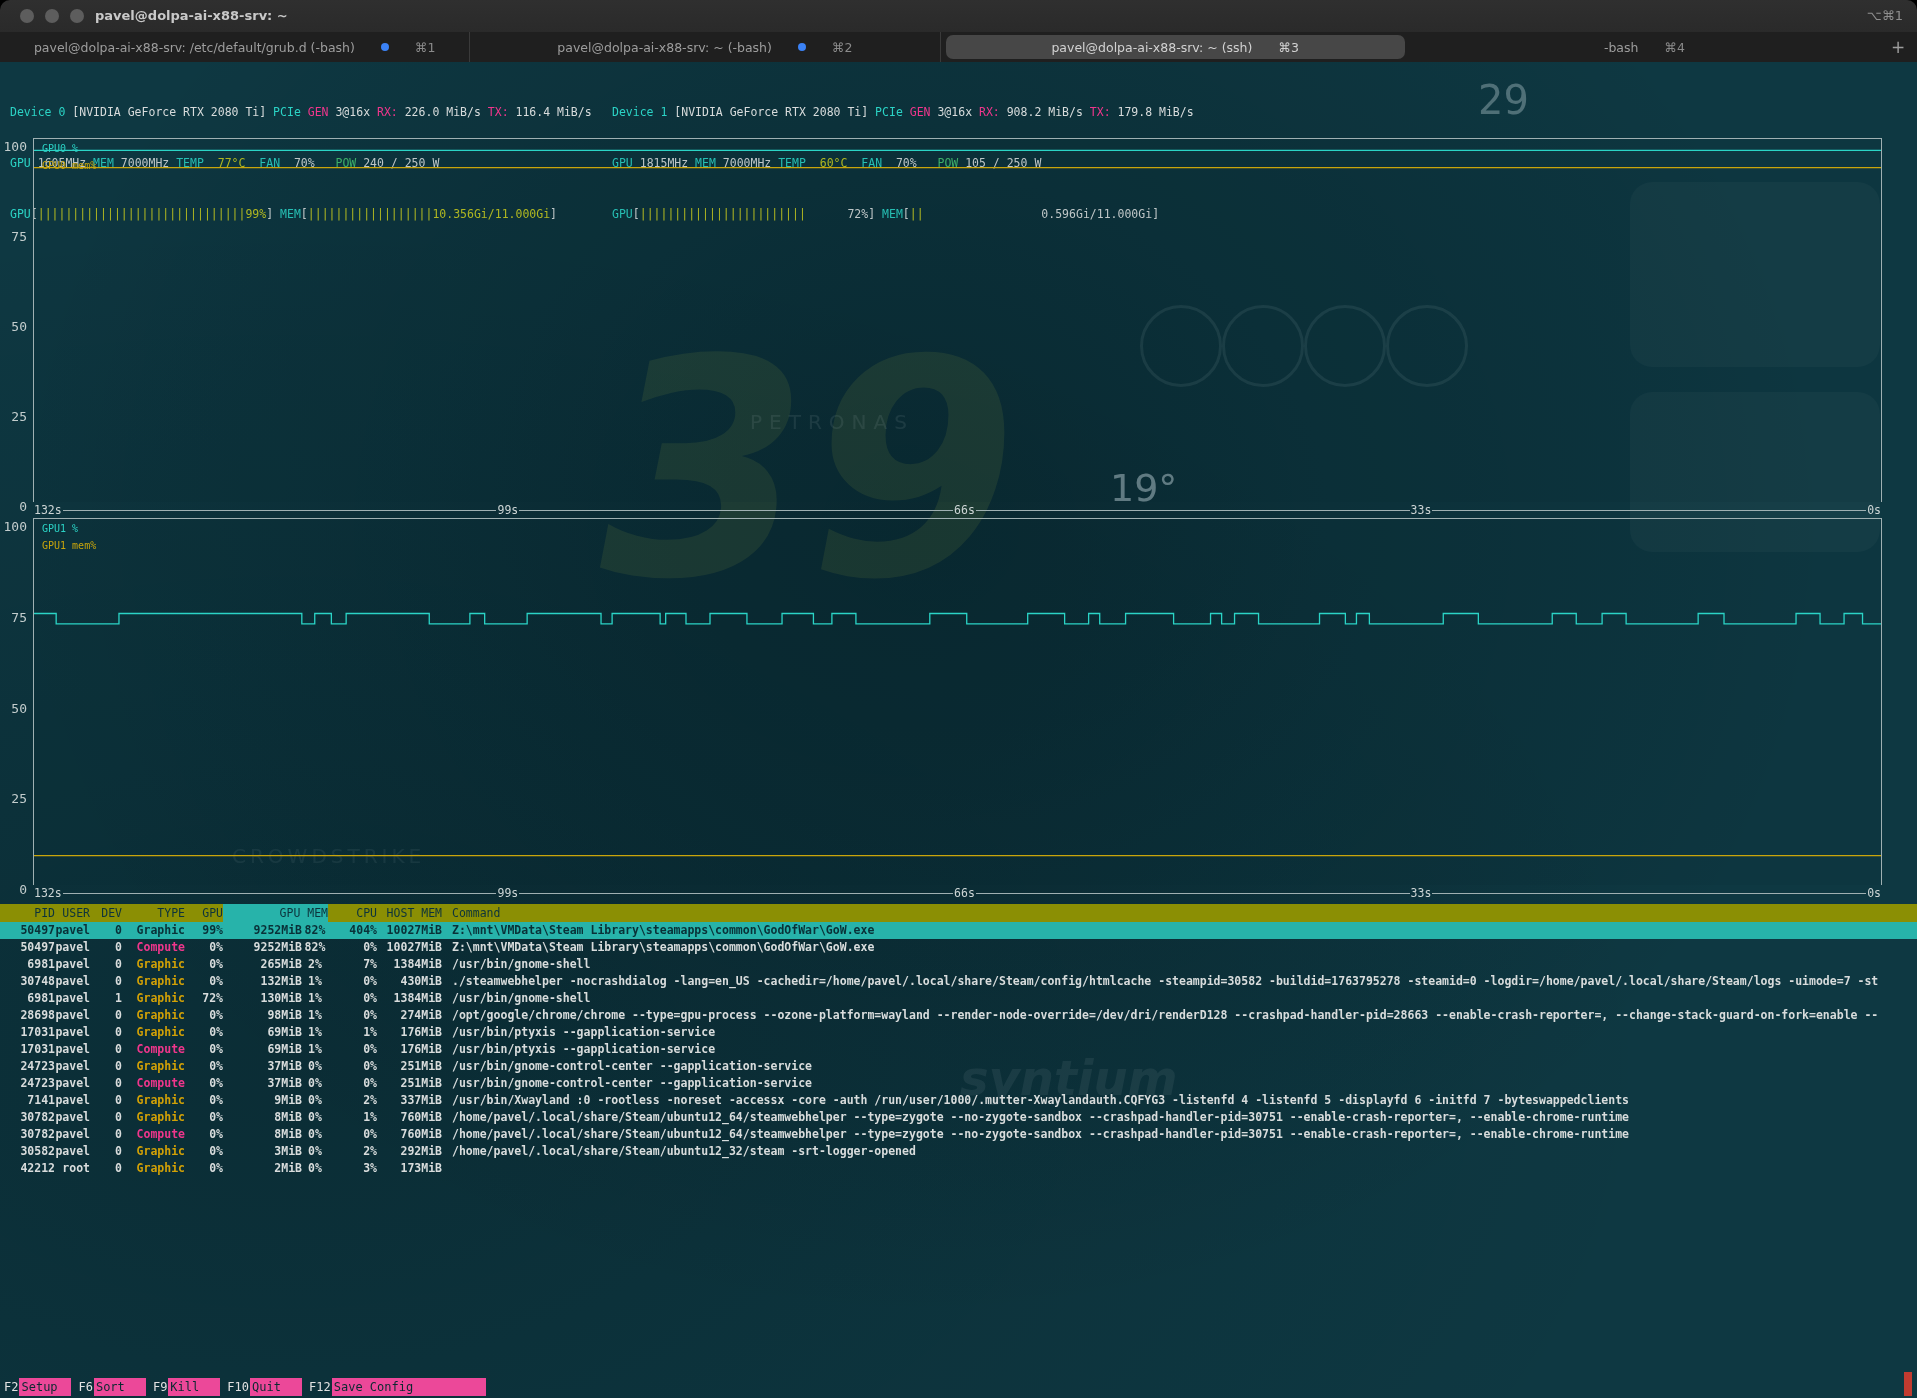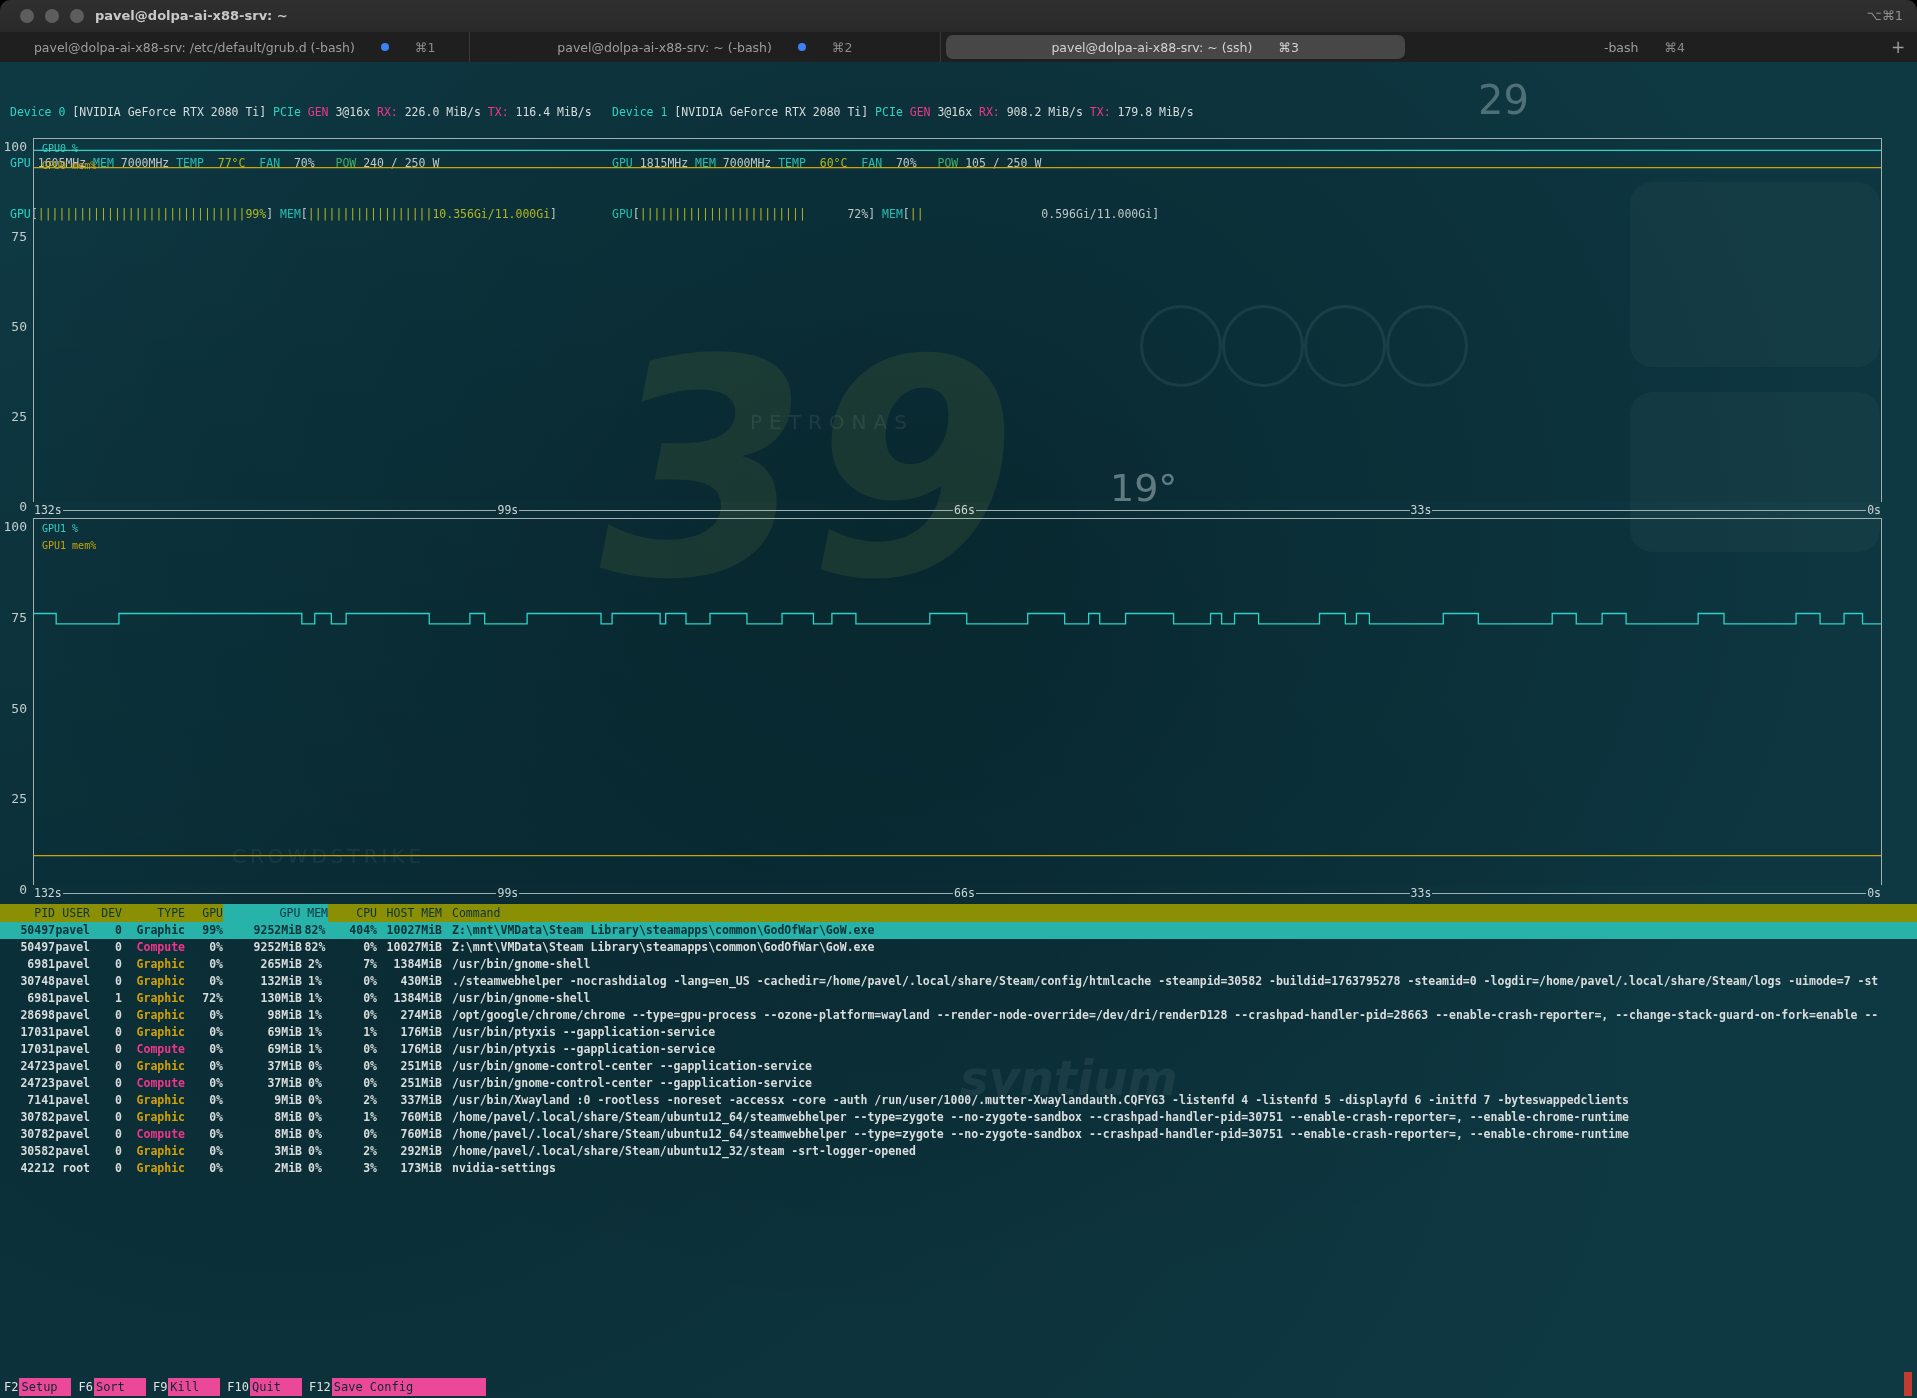--- a/index.html
+++ b/index.html
@@ -233,21 +233,21 @@
             <div class="prow"><span class="c-pid">6981</span><span class="c-user">pavel</span><span class="c-dev">1</span><span class="c-type t-graphic">Graphic</span><span class="c-gpu">72%</span><span class="c-mem">130MiB</span><span class="c-mempct">1%</span><span class="c-cpu">0%</span><span class="c-host">1384MiB</span><span class="c-cmd">/usr/bin/gnome-shell</span></div>
             <div class="prow"><span class="c-pid">28698</span><span class="c-user">pavel</span><span class="c-dev">0</span><span class="c-type t-graphic">Graphic</span><span class="c-gpu">0%</span><span class="c-mem">98MiB</span><span class="c-mempct">1%</span><span class="c-cpu">0%</span><span class="c-host">274MiB</span><span class="c-cmd">/opt/google/chrome/chrome --type=gpu-process --ozone-platform=wayland --render-node-override=/dev/dri/renderD128 --crashpad-handler-pid=28663 --enable-crash-reporter=, --change-stack-guard-on-fork=enable --</span></div>
             <div class="prow"><span class="c-pid">17031</span><span class="c-user">pavel</span><span class="c-dev">0</span><span class="c-type t-graphic">Graphic</span><span class="c-gpu">0%</span><span class="c-mem">69MiB</span><span class="c-mempct">1%</span><span class="c-cpu">1%</span><span class="c-host">176MiB</span><span class="c-cmd">/usr/bin/ptyxis --gapplication-service</span></div>
             <div class="prow"><span class="c-pid">17031</span><span class="c-user">pavel</span><span class="c-dev">0</span><span class="c-type t-compute">Compute</span><span class="c-gpu">0%</span><span class="c-mem">69MiB</span><span class="c-mempct">1%</span><span class="c-cpu">0%</span><span class="c-host">176MiB</span><span class="c-cmd">/usr/bin/ptyxis --gapplication-service</span></div>
             <div class="prow"><span class="c-pid">24723</span><span class="c-user">pavel</span><span class="c-dev">0</span><span class="c-type t-graphic">Graphic</span><span class="c-gpu">0%</span><span class="c-mem">37MiB</span><span class="c-mempct">0%</span><span class="c-cpu">0%</span><span class="c-host">251MiB</span><span class="c-cmd">/usr/bin/gnome-control-center --gapplication-service</span></div>
             <div class="prow"><span class="c-pid">24723</span><span class="c-user">pavel</span><span class="c-dev">0</span><span class="c-type t-compute">Compute</span><span class="c-gpu">0%</span><span class="c-mem">37MiB</span><span class="c-mempct">0%</span><span class="c-cpu">0%</span><span class="c-host">251MiB</span><span class="c-cmd">/usr/bin/gnome-control-center --gapplication-service</span></div>
             <div class="prow"><span class="c-pid">7141</span><span class="c-user">pavel</span><span class="c-dev">0</span><span class="c-type t-graphic">Graphic</span><span class="c-gpu">0%</span><span class="c-mem">9MiB</span><span class="c-mempct">0%</span><span class="c-cpu">2%</span><span class="c-host">337MiB</span><span class="c-cmd">/usr/bin/Xwayland :0 -rootless -noreset -accessx -core -auth /run/user/1000/.mutter-Xwaylandauth.CQFYG3 -listenfd 4 -listenfd 5 -displayfd 6 -initfd 7 -byteswappedclients</span></div>
             <div class="prow"><span class="c-pid">30782</span><span class="c-user">pavel</span><span class="c-dev">0</span><span class="c-type t-graphic">Graphic</span><span class="c-gpu">0%</span><span class="c-mem">8MiB</span><span class="c-mempct">0%</span><span class="c-cpu">1%</span><span class="c-host">760MiB</span><span class="c-cmd">/home/pavel/.local/share/Steam/ubuntu12_64/steamwebhelper --type=zygote --no-zygote-sandbox --crashpad-handler-pid=30751 --enable-crash-reporter=, --enable-chrome-runtime</span></div>
             <div class="prow"><span class="c-pid">30782</span><span class="c-user">pavel</span><span class="c-dev">0</span><span class="c-type t-compute">Compute</span><span class="c-gpu">0%</span><span class="c-mem">8MiB</span><span class="c-mempct">0%</span><span class="c-cpu">0%</span><span class="c-host">760MiB</span><span class="c-cmd">/home/pavel/.local/share/Steam/ubuntu12_64/steamwebhelper --type=zygote --no-zygote-sandbox --crashpad-handler-pid=30751 --enable-crash-reporter=, --enable-chrome-runtime</span></div>
             <div class="prow"><span class="c-pid">30582</span><span class="c-user">pavel</span><span class="c-dev">0</span><span class="c-type t-graphic">Graphic</span><span class="c-gpu">0%</span><span class="c-mem">3MiB</span><span class="c-mempct">0%</span><span class="c-cpu">2%</span><span class="c-host">292MiB</span><span class="c-cmd">/home/pavel/.local/share/Steam/ubuntu12_32/steam -srt-logger-opened</span></div>
-            <div class="prow"><span class="c-pid">42212</span><span class="c-user">root</span><span class="c-dev">0</span><span class="c-type t-graphic">Graphic</span><span class="c-gpu">0%</span><span class="c-mem">2MiB</span><span class="c-mempct">0%</span><span class="c-cpu">3%</span><span class="c-host">173MiB</span><span class="c-cmd">nvidia-settings</span></div>
+            <div class="prow"><span class="c-pid">42212</span><span class="c-user">root</span><span class="c-dev">0</span><span class="c-type t-graphic">Graphic</span><span class="c-gpu">0%</span><span class="c-mem">2MiB</span><span class="c-mempct">0%</span><span class="c-cpu">3%</span><span class="c-host">173MiB</span></div>
           </div>
       </div>
 
       <div id="fnbar">
           <div class="fn">
             <span class="fn-key">F2</span>
             <span class="fn-label">Setup</span>
           </div>
           <div class="fn">
             <span class="fn-key">F6</span>

